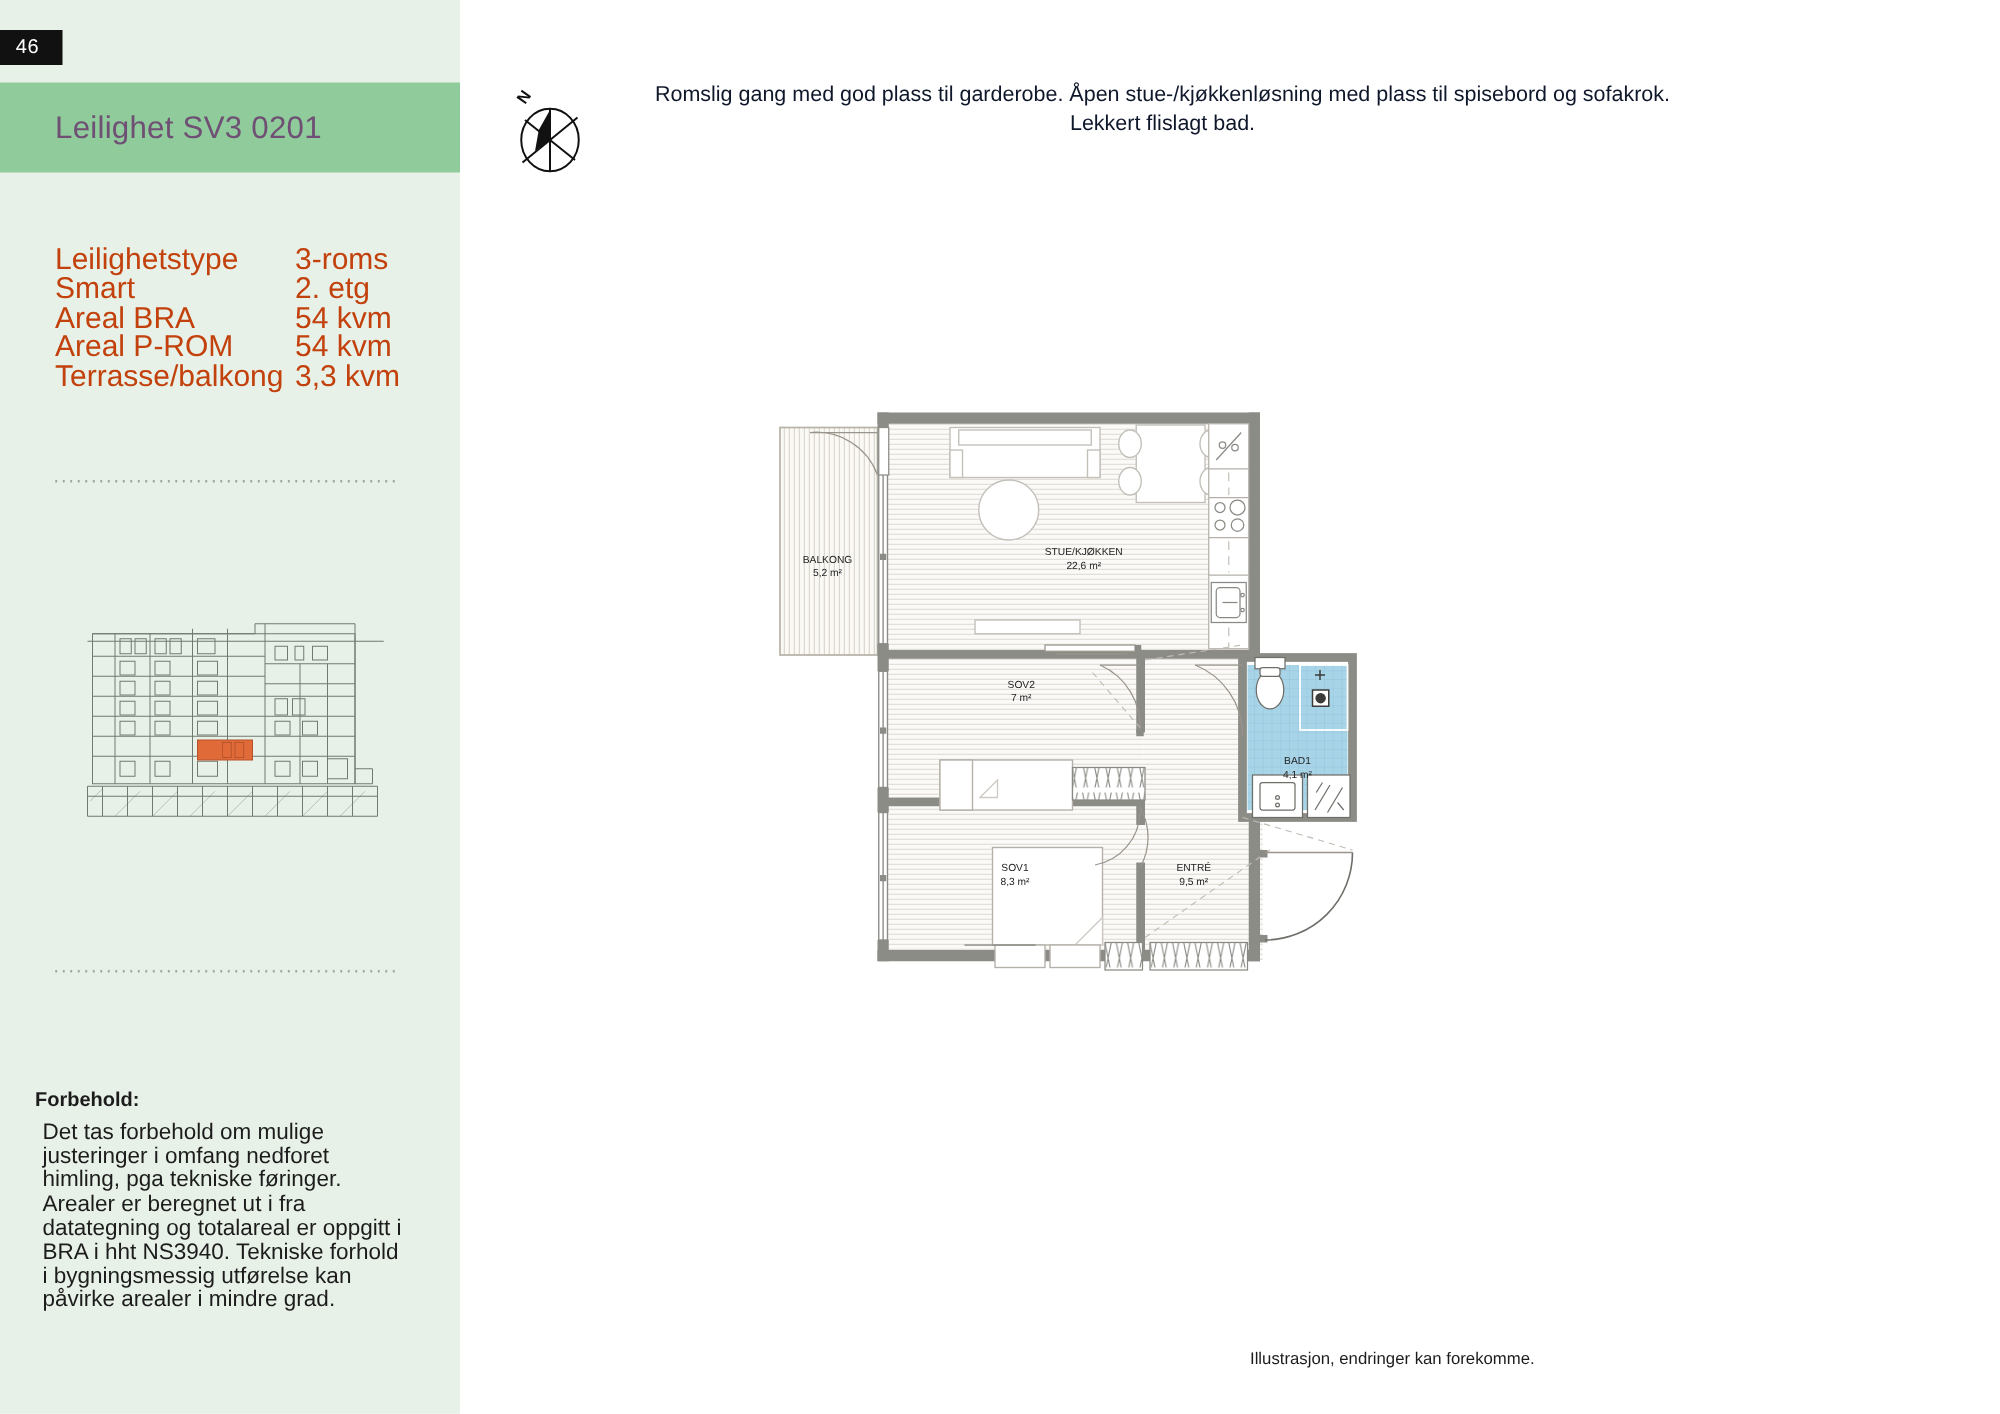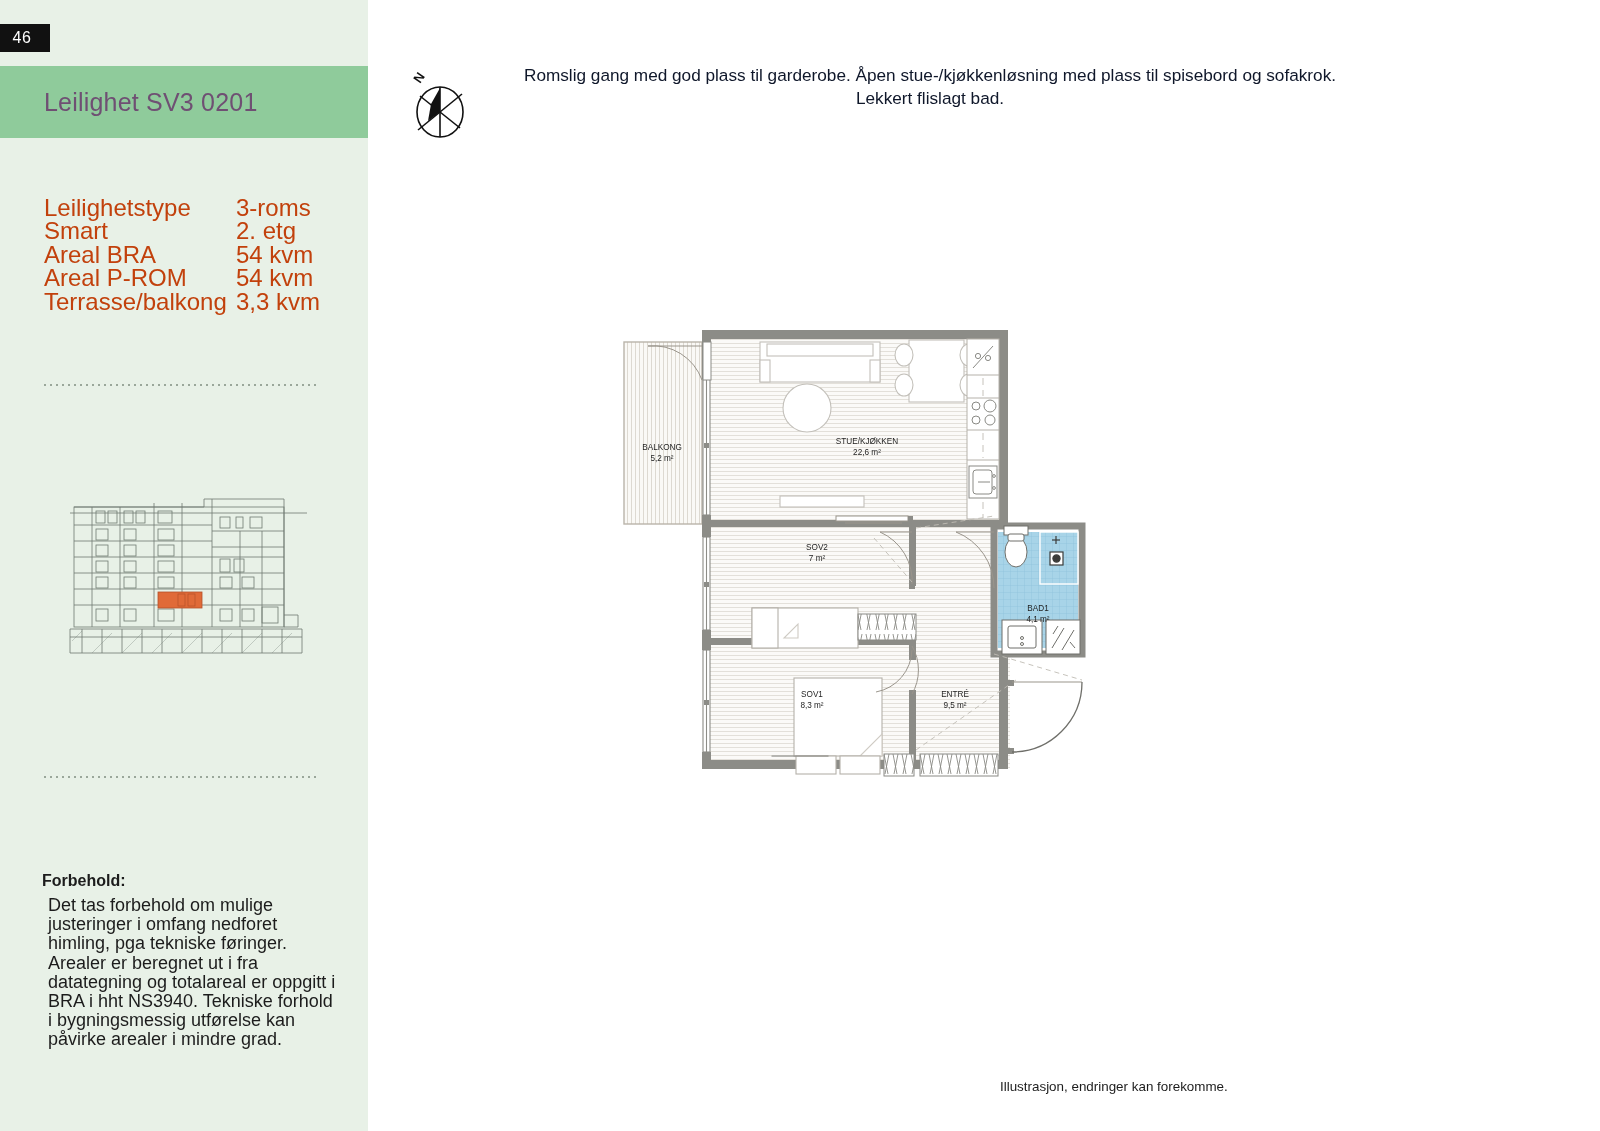--- a/index.html
+++ b/index.html
@@ -39,21 +39,21 @@
   .dots{
     position:absolute;left:42px;width:275px;height:2px;
     background-image:radial-gradient(circle, #9aa79a 0.9px, rgba(0,0,0,0) 1.1px);
     background-size:6px 2px;background-repeat:repeat-x;
   }
   #dots-1{top:384px;}
   #dots-2{top:776px;}
 
   #elevation{position:absolute;left:62px;top:495px;width:250px;height:160px;}
 
-  #forbehold{position:absolute;left:42px;top:872px;width:300px;}
+  #forbehold{position:absolute;left:28px;top:872px;width:300px;}
   #forbehold h4{margin:0 0 1px 0;font-size:16px;color:#1c1c1c;font-weight:bold;}
   #forbehold p{margin:6px;font-size:18px;line-height:19.2px;color:#1c1c1c;}
 
   
   #compass{position:absolute;left:404px;top:64px;width:70px;height:80px;}
   #heading{
     position:absolute;left:520px;top:62px;width:820px;text-align:center;
   }
   #heading .h1{font-size:20.5px;font-weight:bold;color:#121212;line-height:28px;}
   #heading .sub{font-size:17.2px;color:#0f172a;line-height:23px;margin-top:2px;}

